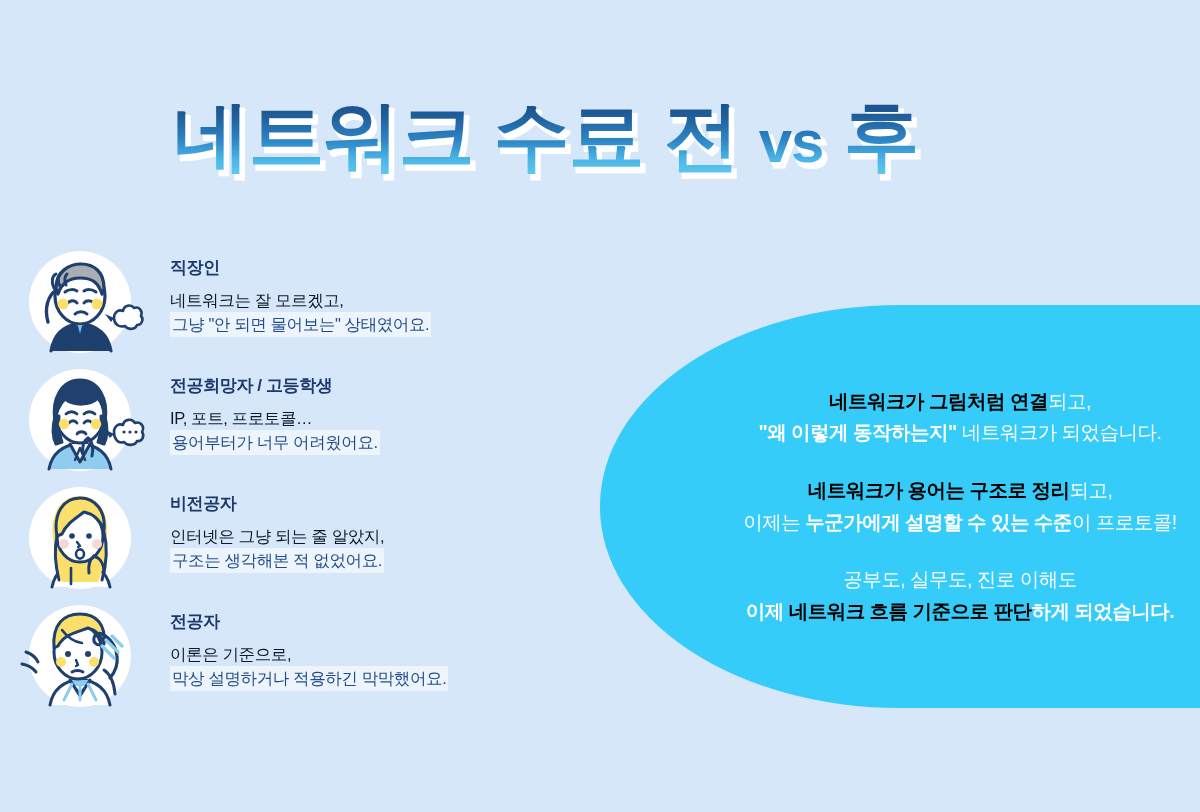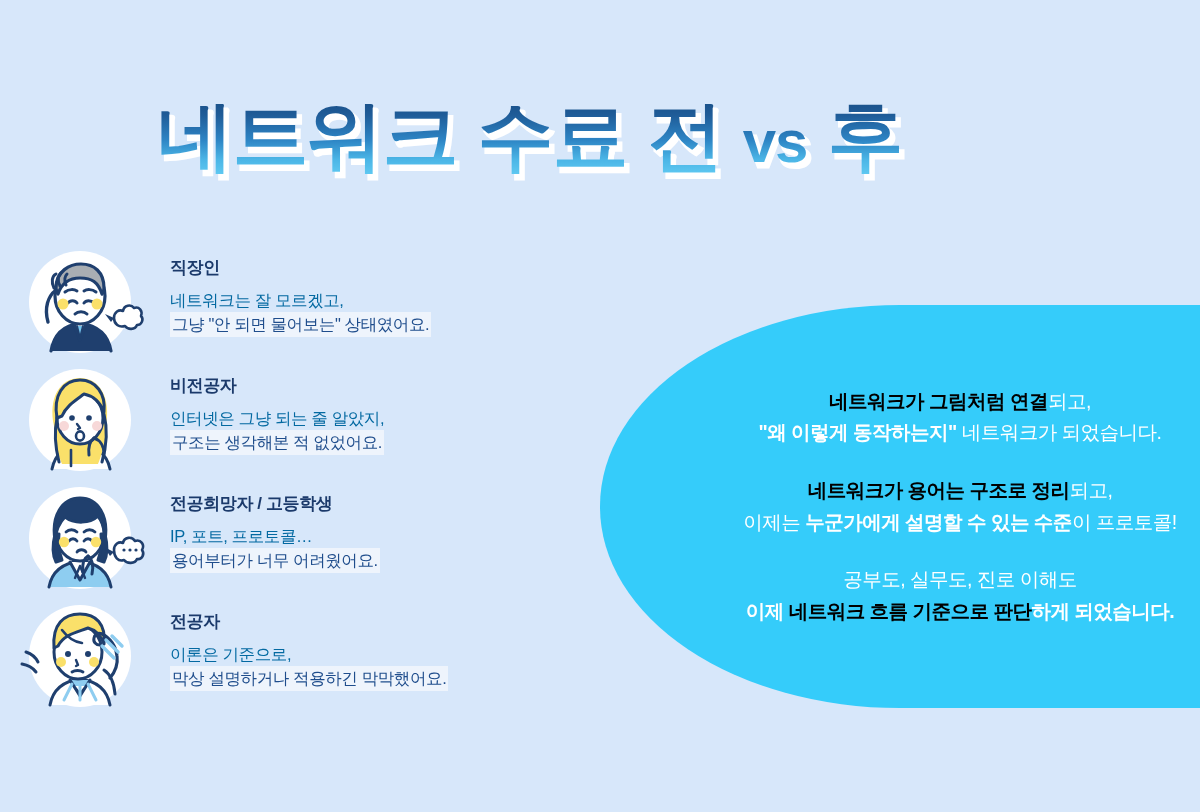--- a/index.html
+++ b/index.html
@@ -12,21 +12,21 @@
     background: #d7e7fa;
     font-family: "Liberation Sans", "DejaVu Sans", sans-serif;
     overflow: hidden;
     position: relative;
   }
 
   
   .title-wrap {
     position: absolute;
     top: 92px;
-    left: 0;
+    left: 16px;
     width: 1060px;
     text-align: center;
     height: 110px;
   }
   .title {
     display: inline-block;
     position: relative;
     font-size: 76px;
     font-weight: 700;
     letter-spacing: -1px;
@@ -79,21 +79,21 @@
   }
   .persona-title {
     font-size: 17px;
     font-weight: 700;
     color: #1b3a6b;
     letter-spacing: -0.4px;
     margin-bottom: 9px;
   }
   .persona-line {
     font-size: 16.5px;
-    color: #0369a1;
+    color: #0f172a;
     letter-spacing: -0.4px;
     line-height: 1.48;
   }
   .persona-line.hl {
     background: #eef4fc;
     display: inline-block;
     padding: 0 2px;
     color: #1f4d8c;
   }
 
@@ -185,51 +185,20 @@
           <path d="M48 37 C46 32 47 28 49 26" stroke-width="3"></path>
           <path d="M96 70 C96 64 101 61 105 63 C106 57 113 56 116 60 C121 58 125 63 123 68 C126 71 124 77 119 77 C117 82 110 82 107 78 C101 80 96 76 96 70 Z" fill="#ffffff" stroke="#1f3f6e" stroke-width="2.6"></path>
           <path d="M96 70 L87 66 L93 74 Z" fill="#1f3f6e" stroke="none"></path>
         </g>
       </svg>
     </div>
     <div class="persona-text">
       <div class="persona-title">직장인</div>
       <div class="persona-line">네트워크는 잘 모르겠고,</div>
       <div><span class="persona-line hl">그냥 "안 되면 물어보는" 상태였어요.</span></div>
-    </div>
-  </div>
-
-  <div class="persona">
-    <div class="avatar">
-      <svg viewBox="0 0 130 108" width="130" height="108">
-        <circle cx="62" cy="54" r="51" fill="#ffffff"></circle>
-        <g stroke="#1f3f6e" stroke-width="3" fill="none" stroke-linecap="round" stroke-linejoin="round">
-          <path d="M34 103 C37 88 47 80 62 78 C78 80 89 88 92 103" fill="#ffffff" stroke="#1f3f6e"></path>
-          <path d="M54 79 L62 95 L70 79" stroke="#1f3f6e"></path>
-          <path d="M36 60 C30 32 42 12 62 12 C82 12 93 32 88 60 C88 76 84 88 80 98 L44 98 C40 88 36 76 36 60 Z" fill="#fae06a" stroke="none"></path>
-          <ellipse cx="62" cy="52" rx="23" ry="26" fill="#ffffff"></ellipse>
-          <path d="M39 52 C35 30 45 14 62 14 C78 14 88 28 86 46 C82 36 76 30 66 28 C58 34 48 40 44 50 Z" fill="#fae06a" stroke="#1f3f6e"></path>
-          <path d="M39 52 C36 66 37 80 41 96" stroke-width="3"></path>
-          <path d="M86 48 C90 64 88 82 84 96" stroke-width="3"></path>
-          <circle cx="54" cy="52" r="2.8" fill="#1f3f6e" stroke="none"></circle>
-          <circle cx="71" cy="52" r="2.8" fill="#1f3f6e" stroke="none"></circle>
-          <path d="M59 58 L62 62 L60 63" stroke-width="2.4"></path>
-          <ellipse cx="62" cy="70" rx="4" ry="4.6" stroke-width="2.6"></ellipse>
-          <circle cx="46" cy="60" r="5" fill="#f7d8d8" stroke="none"></circle>
-          <circle cx="79" cy="60" r="5" fill="#f7d8d8" stroke="none"></circle>
-          <path d="M76 72 C82 74 86 80 86 88" stroke-width="3"></path>
-          <path d="M76 72 C72 75 70 81 71 89" stroke-width="3"></path>
-          <path d="M53 84 C53 92 53 96 53 100" stroke-width="2.6"></path>
-        </g>
-      </svg>
-    </div>
-    <div class="persona-text">
-      <div class="persona-title">비전공자</div>
-      <div class="persona-line">인터넷은 그냥 되는 줄 알았지,</div>
-      <div><span class="persona-line hl">구조는 생각해본 적 없었어요.</span></div>
     </div>
   </div>
 
   <div class="persona">
     <div class="avatar">
       <svg viewBox="0 0 130 108" width="130" height="108">
         <circle cx="62" cy="54" r="51" fill="#ffffff"></circle>
         <g stroke="#1f3f6e" stroke-width="3" fill="none" stroke-linecap="round" stroke-linejoin="round">
           <path d="M31 103 C34 87 45 79 62 77 C79 79 90 87 93 103" fill="#8ecdf0" stroke="#1f3f6e"></path>
           <path d="M52 78 L62 96 L72 78" fill="#ffffff" stroke="#1f3f6e"></path>
@@ -260,20 +229,51 @@
       <div class="persona-line">IP, 포트, 프로토콜…</div>
       <div><span class="persona-line hl">용어부터가 너무 어려웠어요.</span></div>
     </div>
   </div>
 
   <div class="persona">
     <div class="avatar">
       <svg viewBox="0 0 130 108" width="130" height="108">
         <circle cx="62" cy="54" r="51" fill="#ffffff"></circle>
         <g stroke="#1f3f6e" stroke-width="3" fill="none" stroke-linecap="round" stroke-linejoin="round">
+          <path d="M34 103 C37 88 47 80 62 78 C78 80 89 88 92 103" fill="#ffffff" stroke="#1f3f6e"></path>
+          <path d="M54 79 L62 95 L70 79" stroke="#1f3f6e"></path>
+          <path d="M36 60 C30 32 42 12 62 12 C82 12 93 32 88 60 C88 76 84 88 80 98 L44 98 C40 88 36 76 36 60 Z" fill="#fae06a" stroke="none"></path>
+          <ellipse cx="62" cy="52" rx="23" ry="26" fill="#ffffff"></ellipse>
+          <path d="M39 52 C35 30 45 14 62 14 C78 14 88 28 86 46 C82 36 76 30 66 28 C58 34 48 40 44 50 Z" fill="#fae06a" stroke="#1f3f6e"></path>
+          <path d="M39 52 C36 66 37 80 41 96" stroke-width="3"></path>
+          <path d="M86 48 C90 64 88 82 84 96" stroke-width="3"></path>
+          <circle cx="54" cy="52" r="2.8" fill="#1f3f6e" stroke="none"></circle>
+          <circle cx="71" cy="52" r="2.8" fill="#1f3f6e" stroke="none"></circle>
+          <path d="M59 58 L62 62 L60 63" stroke-width="2.4"></path>
+          <ellipse cx="62" cy="70" rx="4" ry="4.6" stroke-width="2.6"></ellipse>
+          <circle cx="46" cy="60" r="5" fill="#f7d8d8" stroke="none"></circle>
+          <circle cx="79" cy="60" r="5" fill="#f7d8d8" stroke="none"></circle>
+          <path d="M76 72 C82 74 86 80 86 88" stroke-width="3"></path>
+          <path d="M76 72 C72 75 70 81 71 89" stroke-width="3"></path>
+          <path d="M53 84 C53 92 53 96 53 100" stroke-width="2.6"></path>
+        </g>
+      </svg>
+    </div>
+    <div class="persona-text">
+      <div class="persona-title">비전공자</div>
+      <div class="persona-line">인터넷은 그냥 되는 줄 알았지,</div>
+      <div><span class="persona-line hl">구조는 생각해본 적 없었어요.</span></div>
+    </div>
+  </div>
+
+  <div class="persona">
+    <div class="avatar">
+      <svg viewBox="0 0 130 108" width="130" height="108">
+        <circle cx="62" cy="54" r="51" fill="#ffffff"></circle>
+        <g stroke="#1f3f6e" stroke-width="3" fill="none" stroke-linecap="round" stroke-linejoin="round">
           <path d="M32 103 C35 87 46 79 62 77 C78 79 89 87 92 103" fill="#ffffff" stroke="#1f3f6e"></path>
           <path d="M52 78 L62 94 L72 78" fill="#8ecdf0" stroke="#1f3f6e"></path>
           <path d="M56 84 L62 92 L68 84" fill="#ffffff" stroke="#1f3f6e" stroke-width="2.2"></path>
           <ellipse cx="60" cy="50" rx="24" ry="27" fill="#ffffff"></ellipse>
           <path d="M36 46 C34 22 46 12 62 12 C78 12 88 22 86 42 C83 34 78 28 70 26 C60 30 46 32 40 44 Z" fill="#fae06a" stroke="#1f3f6e"></path>
           <path d="M44 28 C50 36 56 40 64 41" stroke-width="2.6"></path>
           <circle cx="50" cy="52" r="3" fill="#1f3f6e" stroke="none"></circle>
           <circle cx="70" cy="52" r="3" fill="#1f3f6e" stroke="none"></circle>
           <path d="M58 58 L60 63 L58 64" stroke-width="2.4"></path>
           <path d="M54 70 C57 68 62 68 65 70" stroke-width="2.8"></path>

